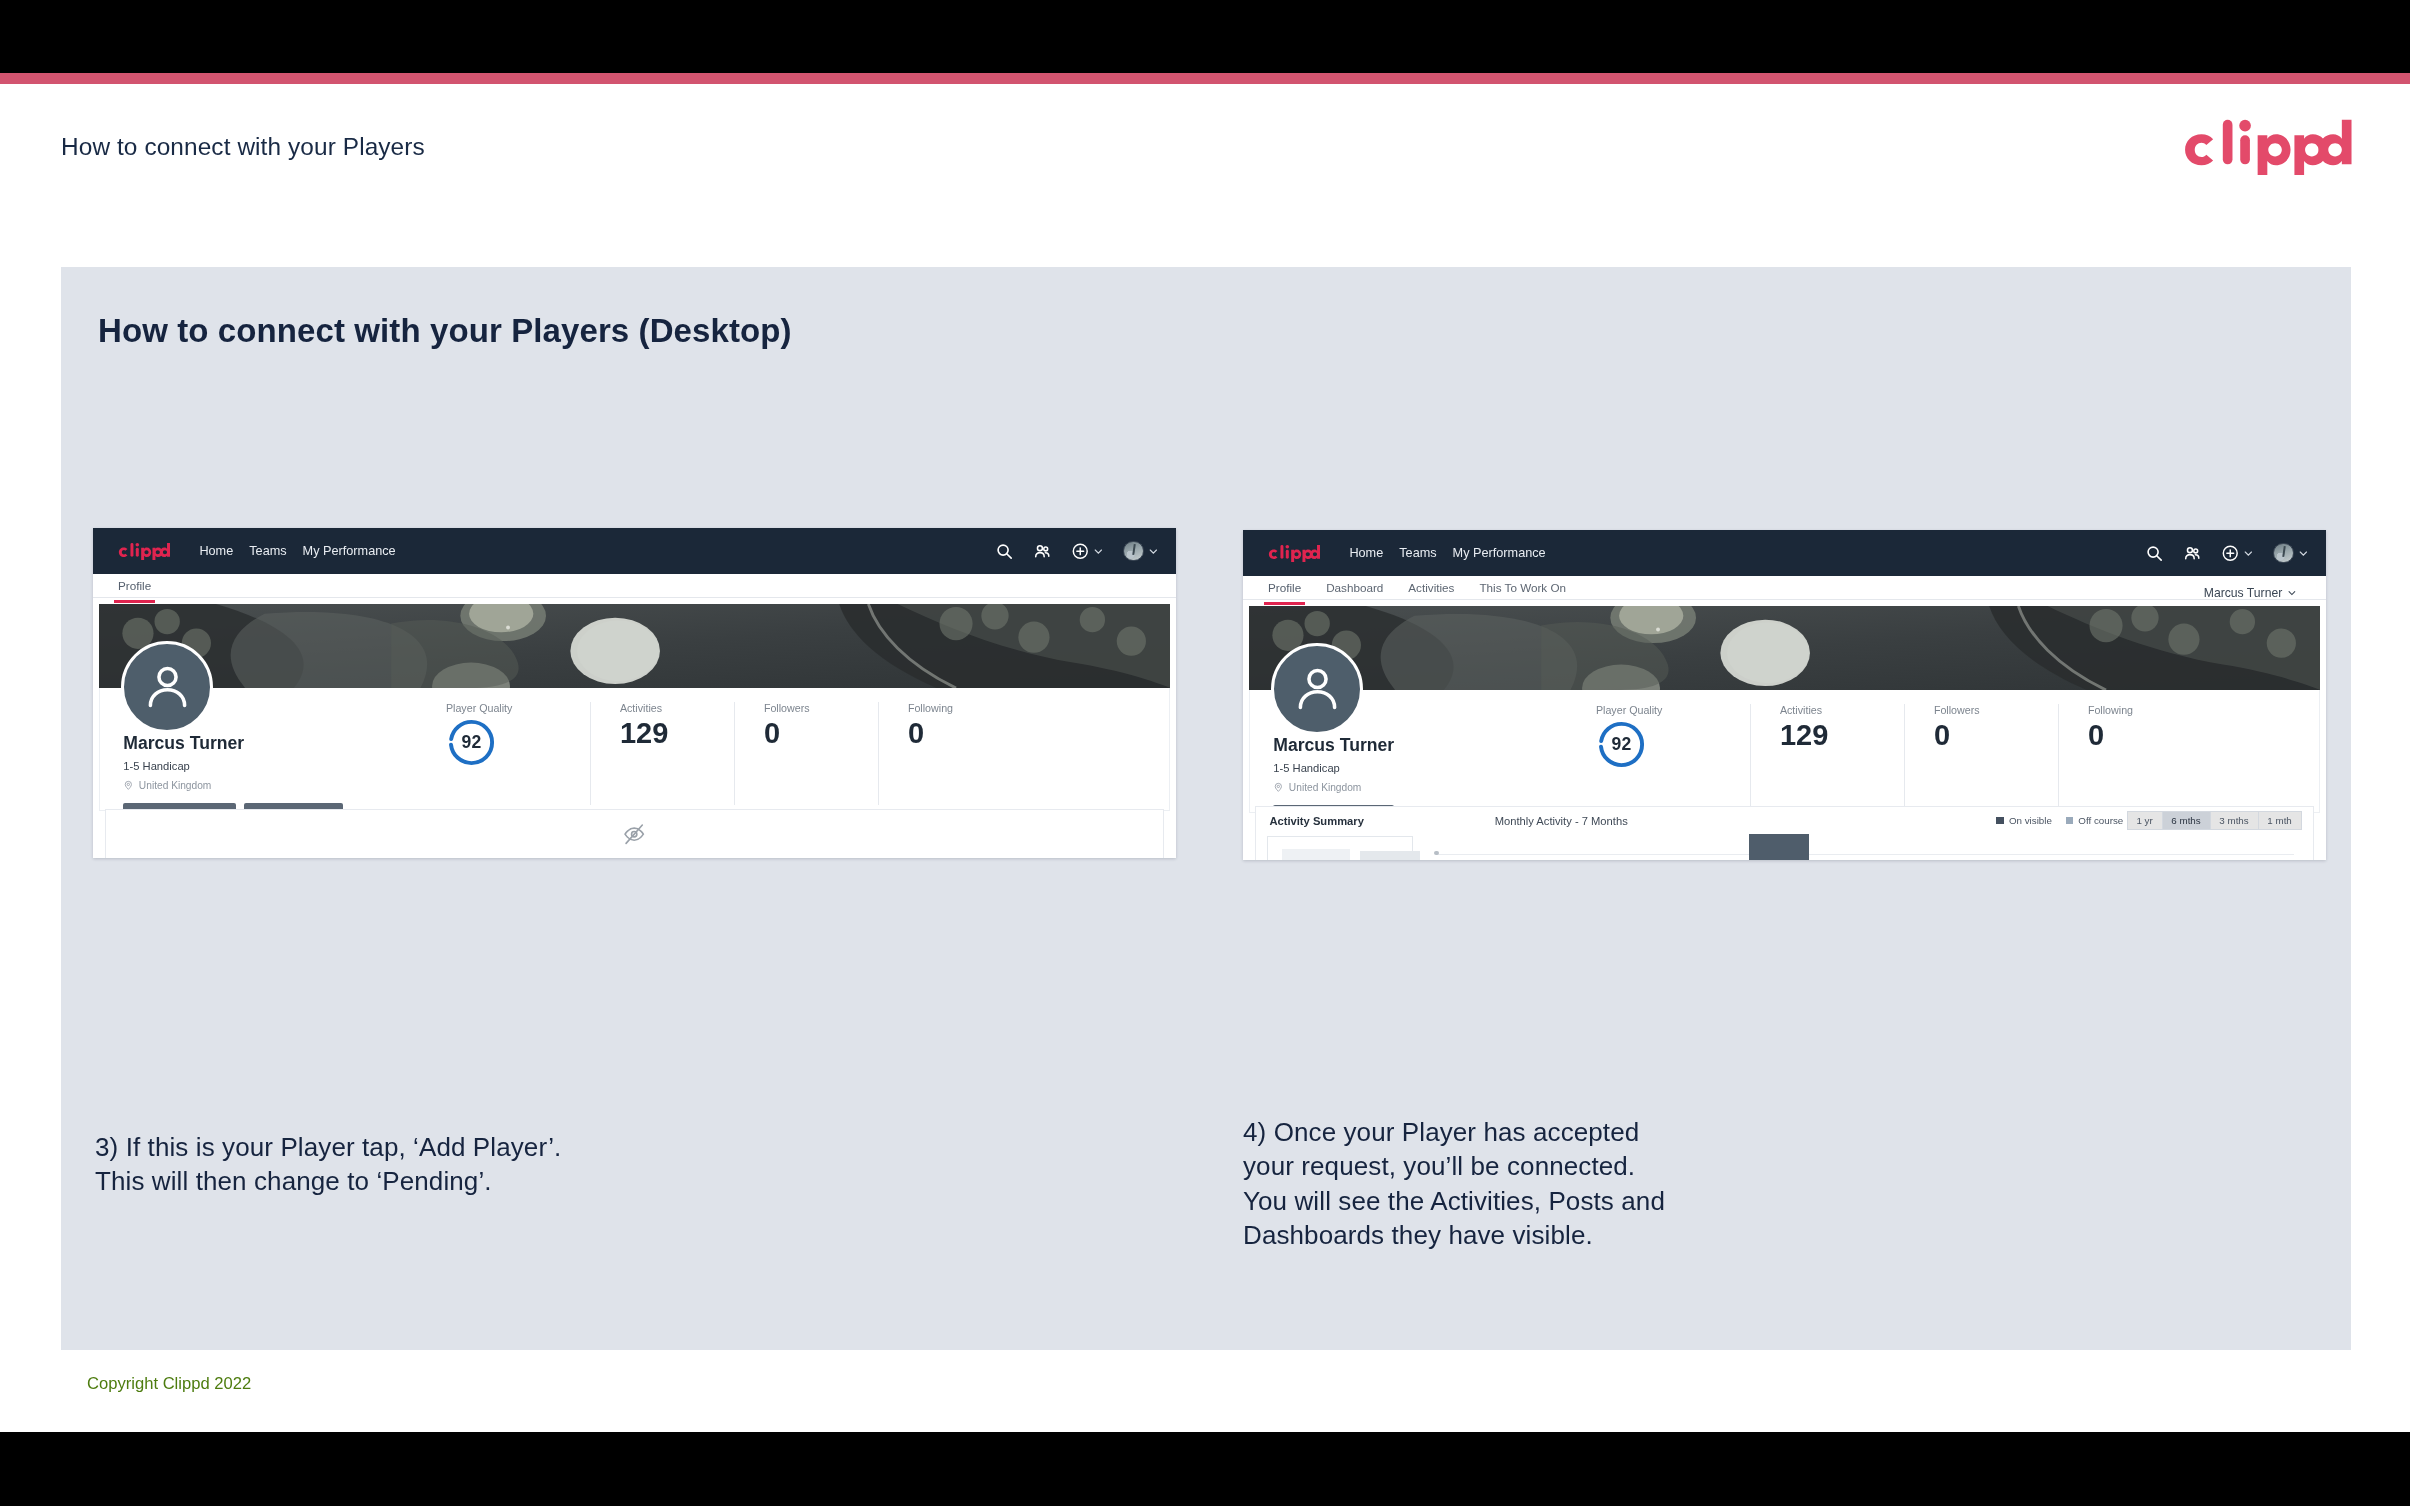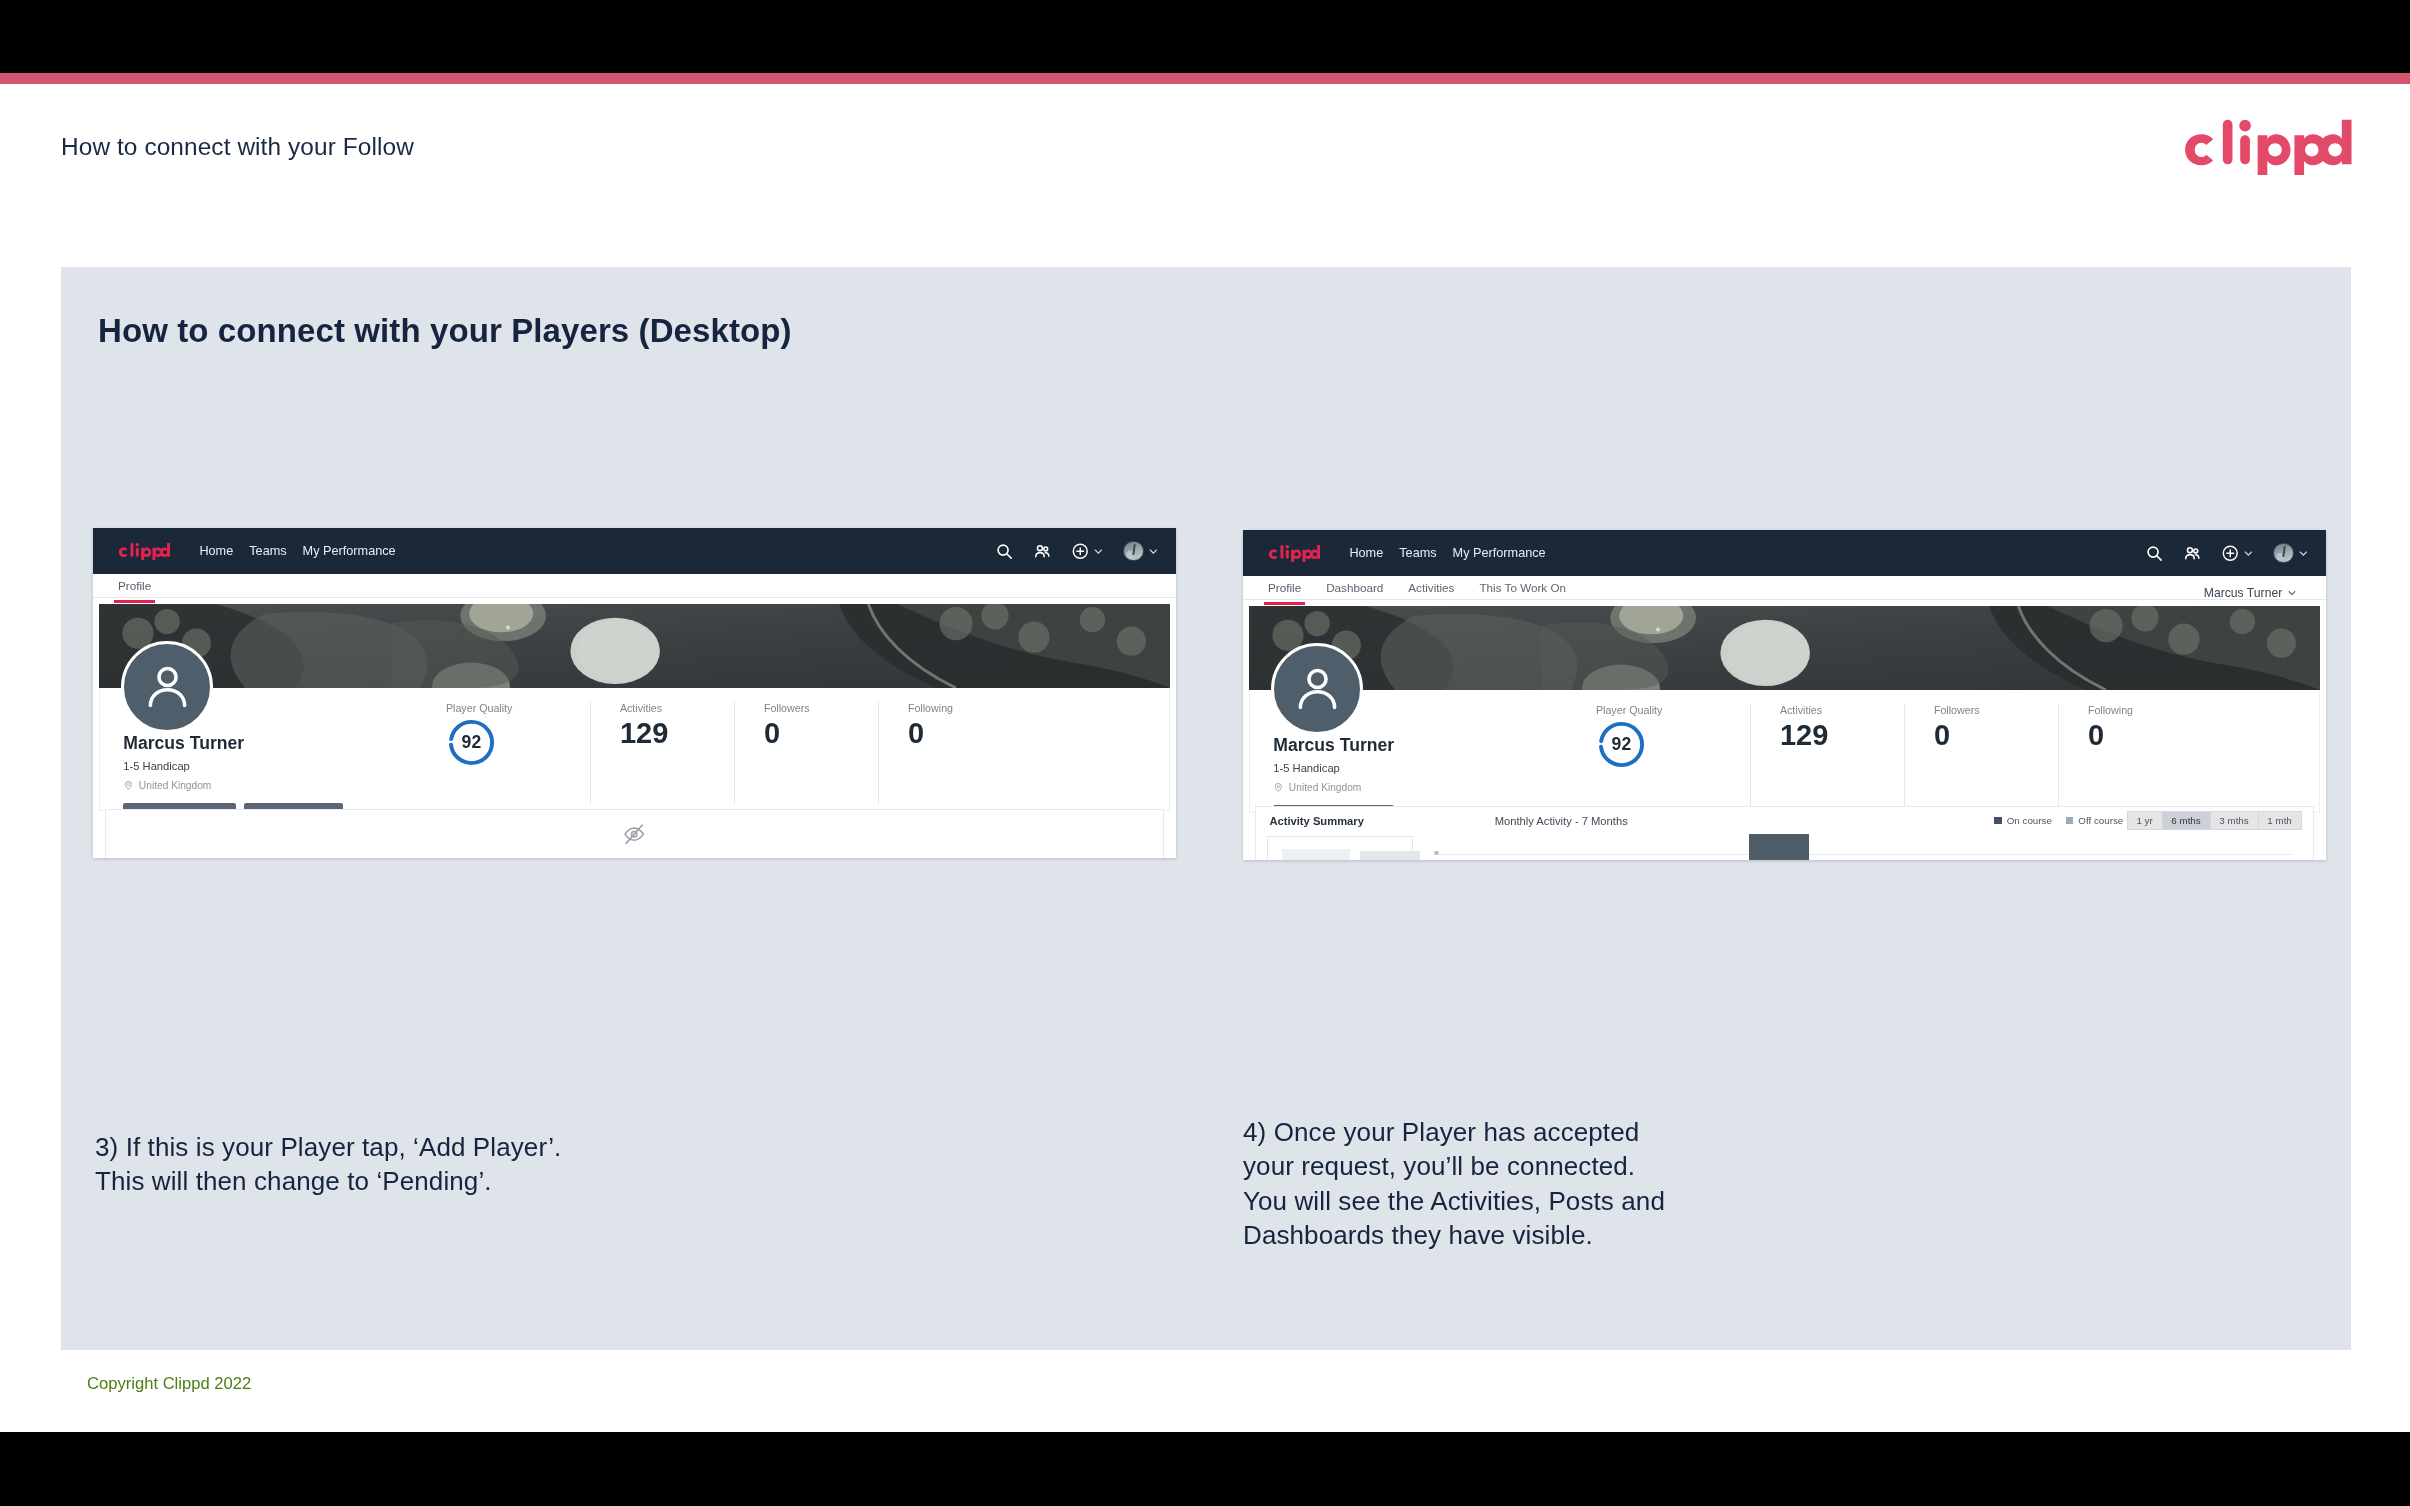--- a/index.html
+++ b/index.html
@@ -197,21 +197,21 @@
 </style>
 </head>
 <body>
 
 <div class="slide">
 
   <div class="bar-black-top"></div>
   <div class="bar-pink-top"></div>
 
   <div class="header">
-    <div class="header-title">How to connect with your Follow</div>
+    <div class="header-title">How to connect with your Players</div>
     <div class="logo-wrap">
       <svg viewBox="0 0 185 62" xmlns="http://www.w3.org/2000/svg">
         <g fill="#e34a6a">
           <path d="M30 20c-10 0-17 7-17 16s7 16 17 16c5 0 9-2 12-5l-7-6c-1.5 1.6-3.2 2.4-5 2.4-4 0-7-3-7-7.4s3-7.4 7-7.4c1.8 0 3.5.8 5 2.4l7-6c-3-3-7-5-12-5z"></path>
           <rect x="52" y="5" width="10" height="46" rx="5"></rect>
           <rect x="70" y="21" width="10" height="30" rx="5"></rect>
           <circle cx="75" cy="11" r="6"></circle>
           <path d="M88 21h10v3.5c2-2.8 5.3-4.5 9-4.5 8.6 0 15 7 15 16s-6.4 16-15 16c-3.7 0-7-1.7-9-4.5V62H88V21zm18 8.2c-4 0-7 3-7 6.8s3 6.8 7 6.8 7-3 7-6.8-3-6.8-7-6.8z"></path>
           <path d="M126 21h10v3.5c2-2.8 5.3-4.5 9-4.5 8.6 0 15 7 15 16s-6.4 16-15 16c-3.7 0-7-1.7-9-4.5V62h-10V21zm18 8.2c-4 0-7 3-7 6.8s3 6.8 7 6.8 7-3 7-6.8-3-6.8-7-6.8z"></path>
           <path d="M175 5h10v46h-10v-3.5c-2 2.8-5.3 4.5-9 4.5-8.6 0-15-7-15-16s6.4-16 15-16c3.7 0 7 1.7 9 4.5V5zm-7 24.2c-4 0-7 3-7 6.8s3 6.8 7 6.8 7-3 7-6.8-3-6.8-7-6.8z"></path>
@@ -554,21 +554,21 @@
         </div>
       </div>
 
       <div class="act-strip">
         <div class="act-row">
           <div class="act-title">Activity Summary</div>
           <div class="act-sub">Monthly Activity - 7 Months</div>
           <div class="act-legend">
             <div class="leg">
               <i class="on"></i>
-              <span>On course</span>
+              <span>On visible</span>
             </div>
             <div class="leg">
               <i class="off"></i>
               <span>Off course</span>
             </div>
           </div>
           <div class="seg">
             <div>1 yr</div>
             <div class="sel">6 mths</div>
             <div>3 mths</div>

